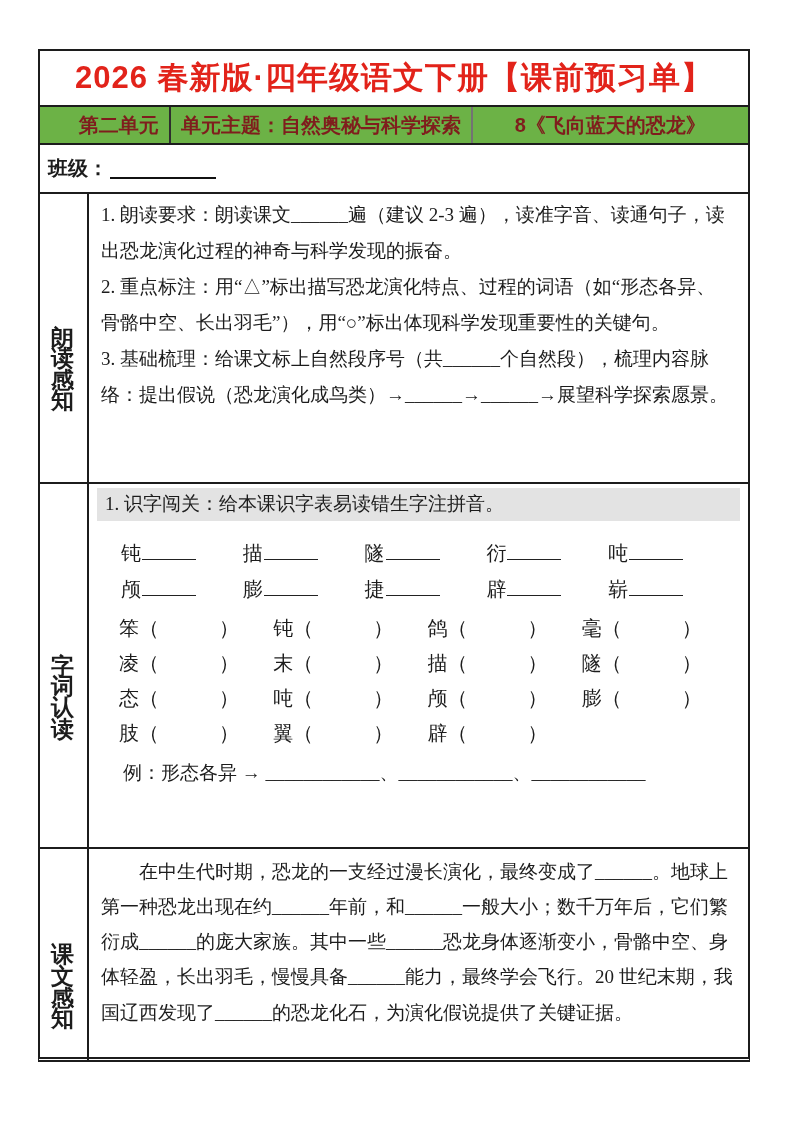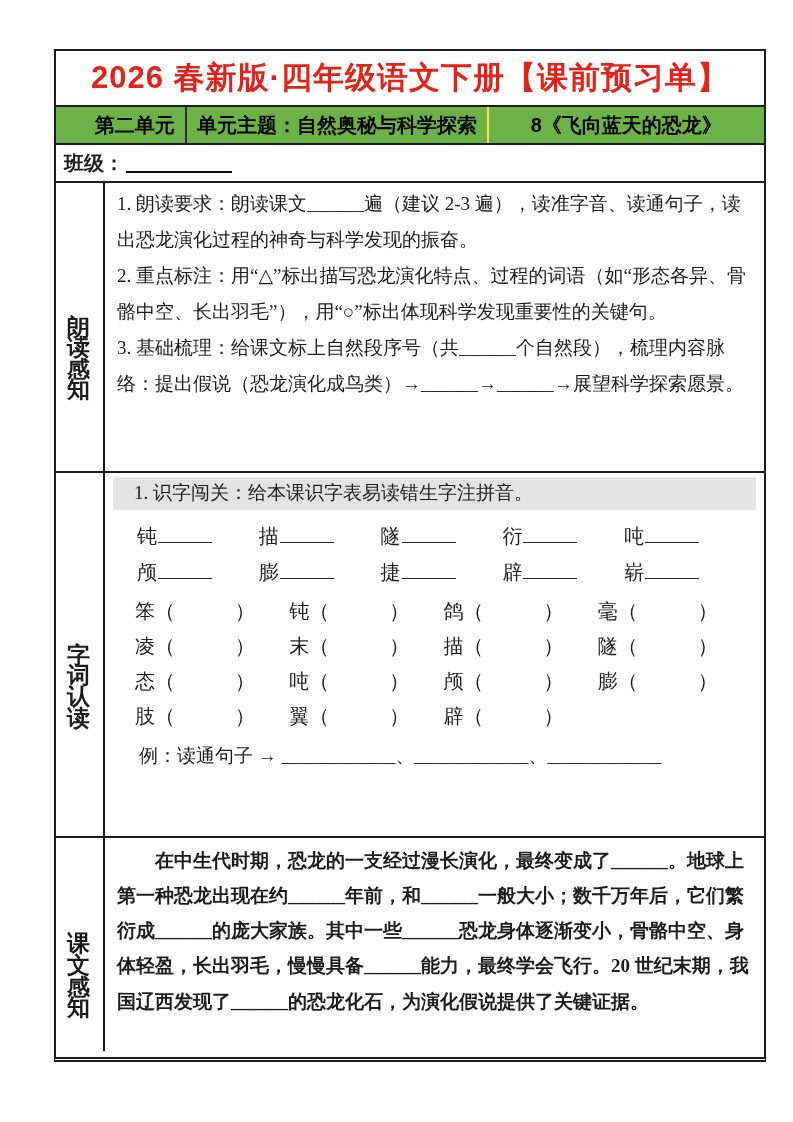--- a/index.html
+++ b/index.html
@@ -2,46 +2,46 @@
 <html><head>
 <meta charset="utf-8">
 <style>
   html,body{margin:0;padding:0;background:#ffffff;}
   body{
     width:793px;height:1122px;position:relative;
     font-family:"Liberation Serif","DejaVu Serif",serif;
     color:#1c1c1c;
   }
   .sheet{
-    position:absolute;left:54px;top:49px;width:712px;height:1013px;
+    position:absolute;left:38px;top:49px;width:712px;height:1013px;
     box-sizing:border-box;background:#ffffff;
     border:2px solid #1c1c1c;
     border-bottom:5px double #1c1c1c;
   }
   
   .title-row{
     height:54px;line-height:54px;text-align:center;white-space:nowrap;overflow:hidden;
     color:#e2231a;font-family:"Liberation Sans","DejaVu Sans",sans-serif;
     font-weight:bold;font-size:31px;letter-spacing:1px;
   }
   
   .unit-row{
-    display:flex;height:40px;background:#6cb246;color:#000000;
+    display:flex;height:40px;background:#6cb246;color:#7f1d1d;
     border-top:2px solid #1c1c1c;border-bottom:2px solid #1c1c1c;
     font-family:"Liberation Sans","DejaVu Sans",sans-serif;font-weight:bold;font-size:20px;
     box-sizing:border-box;
     padding-left:28px;
   }
   .unit-cell{display:flex;align-items:center;justify-content:center;box-sizing:border-box;overflow:hidden;white-space:nowrap;}
   .cell-unit{width:15.2%;border-right:2px solid #2e2e2e;}
-  .cell-theme{width:44.3%;border-right:2px solid #fde047;}
+  .cell-theme{width:44.3%;border-right:2px solid #737373;}
   .cell-lesson{flex:1;}
   
   .info-row{
-    height:36px;display:flex;align-items:center;justify-content:space-between;
+    height:47px;display:flex;align-items:center;justify-content:space-between;
     padding:0 14px 0 8px;
     font-family:"Liberation Sans","DejaVu Sans",sans-serif;font-weight:bold;font-size:20px;
   }
   .info-group{display:flex;align-items:center;}
   .info-blank{display:inline-block;width:106px;height:18px;border-bottom:2px solid #111;margin-left:2px;}
   
   .section{display:flex;border-top:2px solid #1c1c1c;box-sizing:border-box;overflow:hidden;}
   .sec-reading{height:290px;}
   .sec-words{height:365px;}
   .sec-text{height:215px;}
@@ -49,28 +49,28 @@
     width:47px;flex:0 0 47px;border-right:2px solid #1c1c1c;
     display:flex;align-items:center;justify-content:center;
     font-family:"Liberation Sans","DejaVu Sans",sans-serif;font-weight:bold;font-size:23px;
   }
   .side-label span{
     writing-mode:vertical-rl;text-orientation:upright;
     letter-spacing:0.95em;margin-bottom:-22px;
   }
   .content{flex:1;box-sizing:border-box;overflow:hidden;}
   
-  .sec-reading .content{padding:3px 14px 0 12px;font-size:19px;line-height:1.9;}
+  .sec-reading .content{padding:3px 14px 0 12px;font-size:19px;line-height:1.9;font-family:Liberation Serif, serif;}
   .item{margin:0;}
-  .sec-text .content{padding:5px 14px 17px 12px;font-size:19px;line-height:1.85;font-weight:bold;}
+  .sec-text .content{padding:5px 14px 17px 12px;font-size:19px;line-height:1.85;}
   .para{margin:0;text-indent:2em;}
   
   .sec-words .content{padding:4px 8px 0 8px;font-size:19px;}
   .gray-bar{
-    background:#e3e3e3;padding:3px 21px;margin-bottom:2px;
+    background:#e3e3e3;padding:3px 8px;margin-bottom:8px;
     font-size:19px;line-height:1.4;
   }
   .py-grid{
     display:grid;grid-template-columns:repeat(5,1fr);
     padding:6px 10px 2px 24px;
   }
   .py-cell{height:36px;line-height:36px;font-size:20px;white-space:nowrap;}
   .py-blank{
     display:inline-block;width:54px;height:5px;
     border-bottom:1.6px solid #222;margin-left:1px;vertical-align:baseline;
@@ -147,21 +147,21 @@
         <div class="word-cell">态（　　　）</div>
         <div class="word-cell">吨（　　　）</div>
         <div class="word-cell">颅（　　　）</div>
         <div class="word-cell">膨（　　　）</div>
         <div class="word-cell">肢（　　　）</div>
         <div class="word-cell">翼（　　　）</div>
         <div class="word-cell">辟（　　　）</div>
       </div>
 
 
-      <div class="example-line">例：读通句子 → ____________、____________、____________</div>
+      <div class="example-line">例：形态各异 → ____________、____________、____________</div>
     </div>
   </div>
 
   <div class="section sec-text">
     <div class="side-label">
       <span>课文感知</span>
     </div>
     <div class="content">
       <p class="para">在中生代时期，恐龙的一支经过漫长演化，最终变成了______。地球上第一种恐龙出现在约______年前，和______一般大小；数千万年后，它们繁衍成______的庞大家族。其中一些______恐龙身体逐渐变小，骨骼中空、身体轻盈，长出羽毛，慢慢具备______能力，最终学会飞行。20 世纪末期，我国辽西发现了______的恐龙化石，为演化假说提供了关键证据。</p>
     </div>

